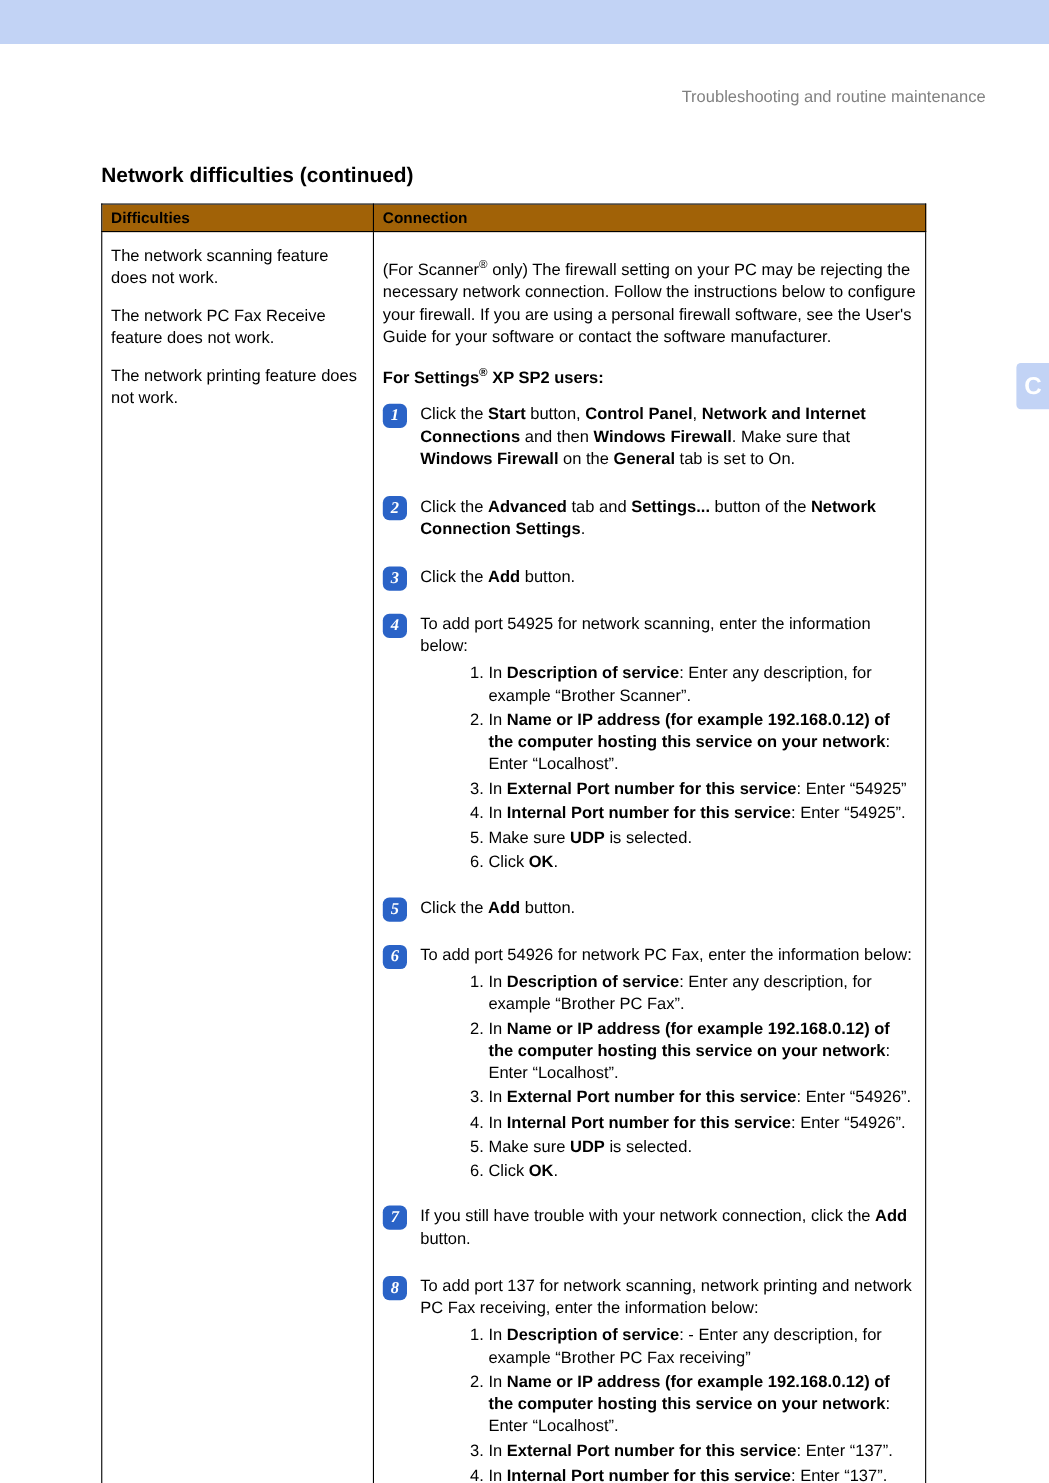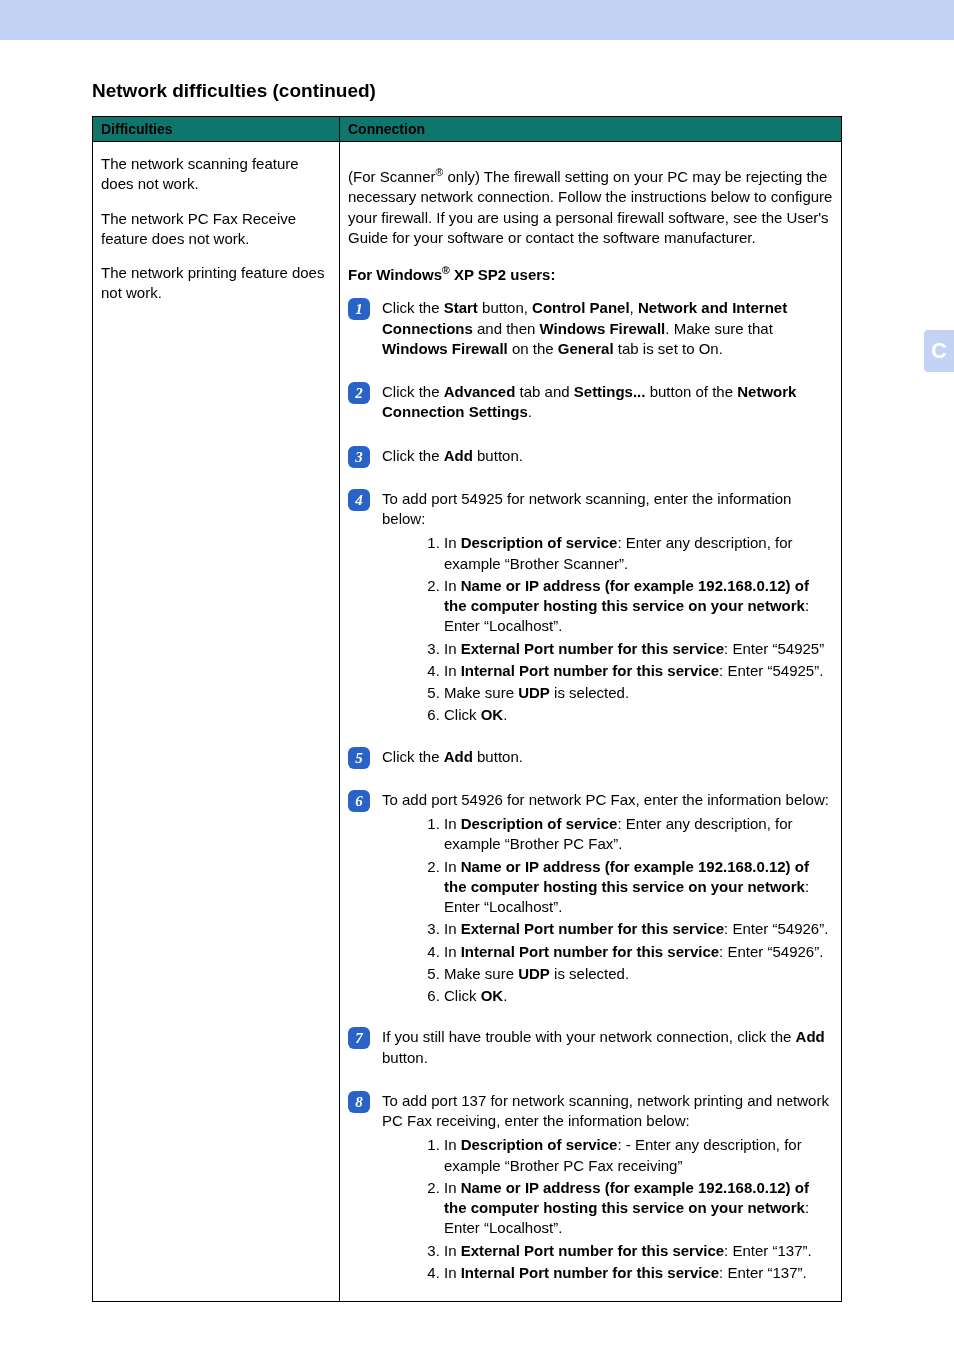--- a/index.html
+++ b/index.html
@@ -32,21 +32,21 @@
     font-weight: bold;
     margin: 0 0 14px 0;
   }
   table.troubleshoot {
     border-collapse: collapse;
     width: 750px;
     table-layout: fixed;
   }
   table.troubleshoot th {
     border: 1px solid #000;
-    background: #0f766e;
+    background: #a16207;
     font-size: 14px;
     text-align: left;
     padding: 4px 8px;
     font-weight: bold;
   }
   table.troubleshoot td {
     border: 1px solid #000;
     vertical-align: top;
     font-size: 15px;
     line-height: 1.35;
@@ -123,20 +123,21 @@
 </style>
 </head>
 <body>
 
 <div class="topbar"></div>
 
 <div class="page-wrap">
 
   <div class="side-tab">C</div>
 
+  <div class="running-head">Troubleshooting and routine maintenance</div>
 
   <h3 class="section-title">Network difficulties (continued)</h3>
 
   <table class="troubleshoot">
     <thead>
       <tr>
         <th>Difficulties</th>
         <th>Connection</th>
       </tr>
     </thead>
@@ -145,21 +146,21 @@
         <td class="col-left">
           <p>The network scanning feature does not work.</p>
           <p>The network PC Fax Receive feature does not work.</p>
           <p>The network printing feature does not work.</p>
         </td>
         <td class="col-right">
           <p>
             <span>(For Scanner</span><span class="sup">®</span><span> only) The firewall setting on your PC may be rejecting the necessary network connection. Follow the instructions below to configure your firewall. If you are using a personal firewall software, see the User's Guide for your software or contact the software manufacturer.</span>
           </p>
           <p class="subhead">
-            <span>For Windows</span><span class="sup">®</span><span> XP SP2 users:</span>
+            <span>For Settings</span><span class="sup">®</span><span> XP SP2 users:</span>
           </p>
           <ol class="step-list" id="step-list">
               <li>
                 <span class="step-num">1</span>
                 <div class="step-body">
                   <p>Click the <b>Start</b> button, <b>Control Panel</b>, <b>Network and Internet Connections</b> and then <b>Windows Firewall</b>. Make sure that <b>Windows Firewall</b> on the <b>General</b> tab is set to On.</p>
                 </div>
               </li>
               <li>
                 <span class="step-num">2</span>

